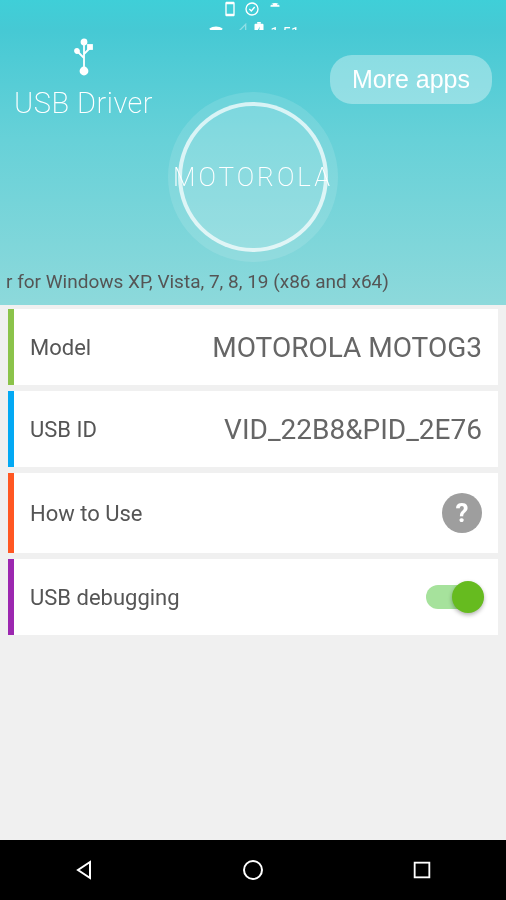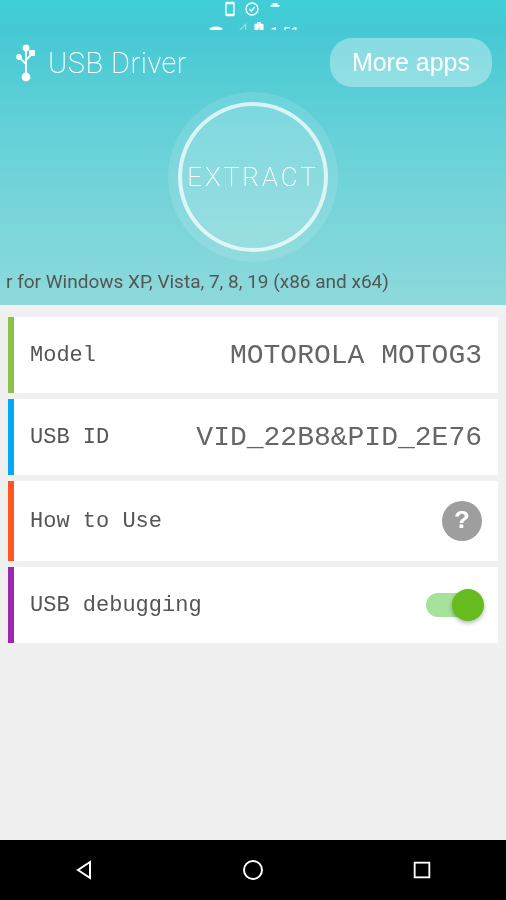--- a/index.html
+++ b/index.html
@@ -36,20 +36,21 @@
   justify-content: space-between;
 }
 .app-title {
   display: flex;
   align-items: center;
   gap: 10px;
   color: #fff;
   font-size: 29px;
   font-weight: 200;
   letter-spacing: 0.5px;
+  flex-direction: column;
 }
 .usb-icon {
   width: 24px;
   height: 38px;
   display: inline-block;
 }
 .more-apps-btn {
   background: rgba(255,255,255,0.35);
   border: none;
   border-radius: 22px;
@@ -81,21 +82,21 @@
   position: absolute;
   bottom: 12px;
   left: 0;
   right: 0;
   padding: 0 6px;
   color: #555;
   font-size: 19px;
   text-align: left;
   white-space: nowrap;
 }
-.list { background: #f0f0f0; padding: 12px 8px; font-family: Liberation Mono, monospace; }
+.list { background: #f0f0f0; padding: 4px 8px; }
 .row {
   background: #fff;
   border-left: 6px solid;
   display: flex;
   align-items: center;
   justify-content: space-between;
   padding: 20px 16px;
   margin-bottom: 6px;
   min-height: 76px;
 }
@@ -203,21 +204,21 @@
           <circle cx="5" cy="13" r="2" fill="#fff"></circle>
           <path d="M12 16 l6 -6"></path>
           <rect x="16" y="7" width="4" height="4" fill="#fff"></rect>
         </svg>
       </span>
       <span>USB Driver</span>
     </div>
     <button class="more-apps-btn">More apps</button>
   </div>
   <div class="extract-btn">
-    <span>EXTRACT</span>
+    <span>MOTOROLA</span>
   </div>
   <div class="subtitle">r for Windows XP, Vista, 7, 8, 19 (x86 and x64)</div>
 </div>
 
 <div class="list">
   <div class="row row-lime">
     <span class="row-label">Model</span>
     <span class="row-value">MOTOROLA MOTOG3</span>
   </div>
   <div class="row row-blue">

